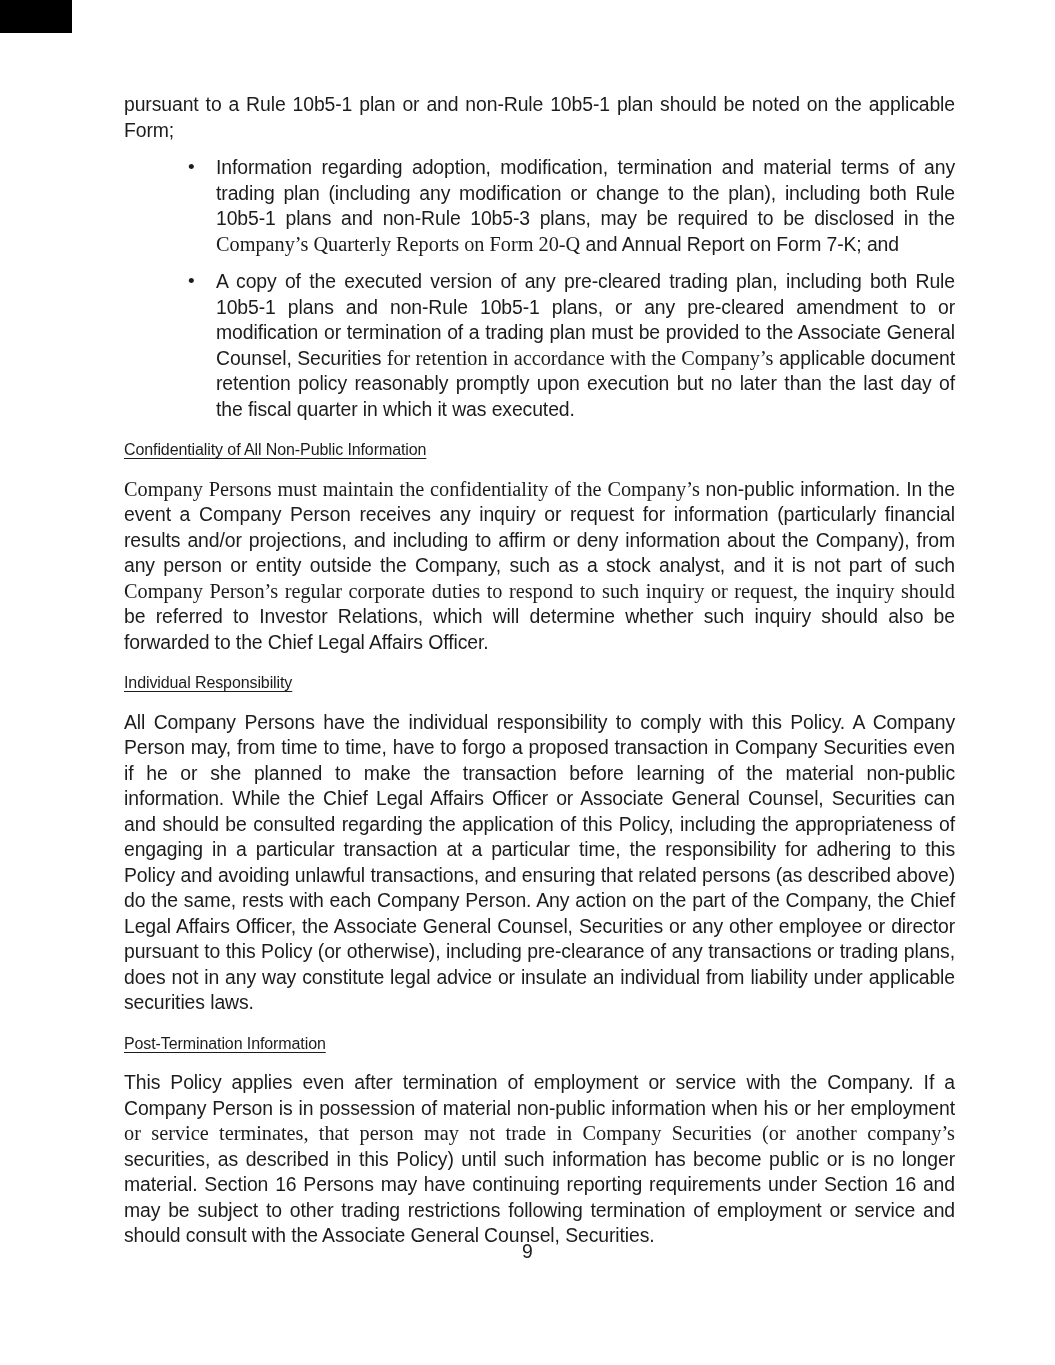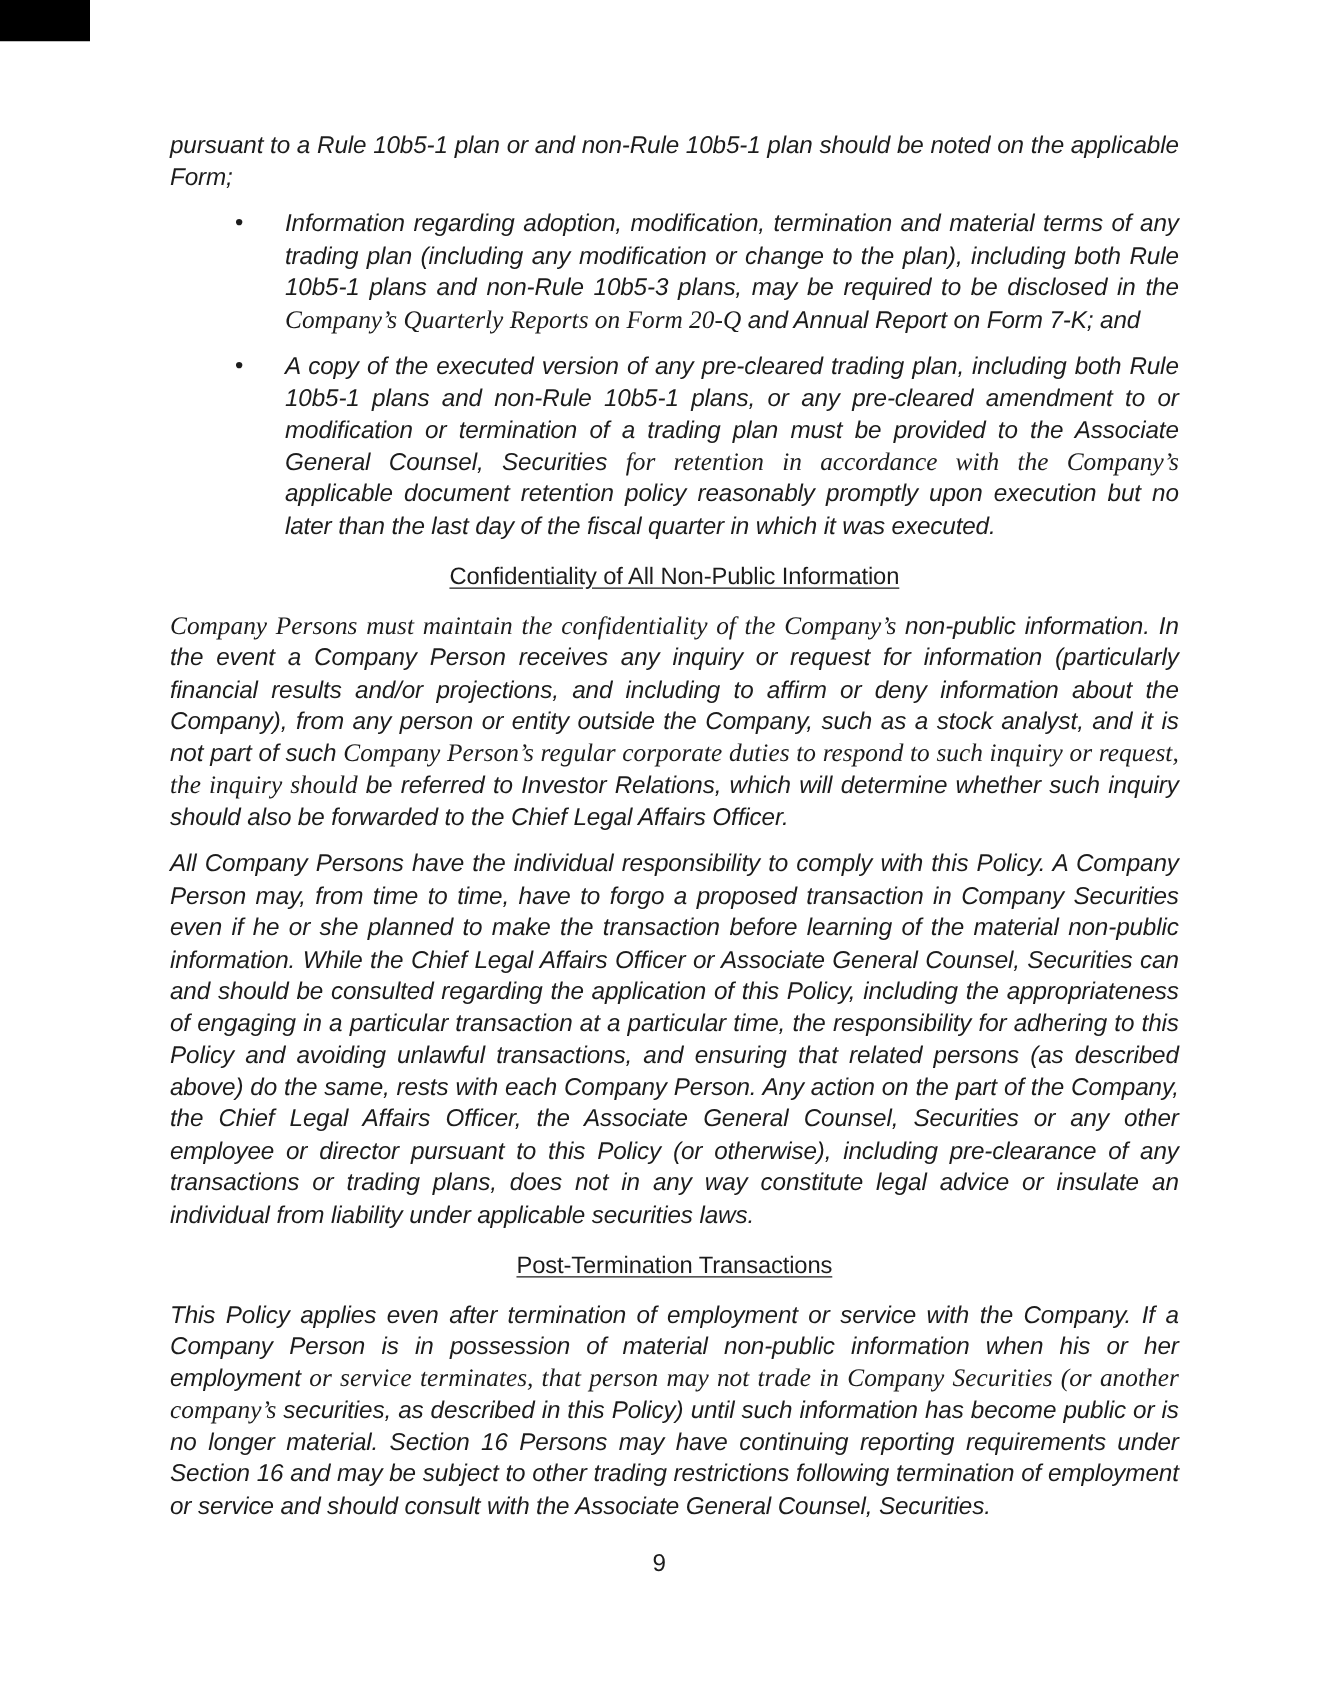--- a/index.html
+++ b/index.html
@@ -23,40 +23,40 @@
   .content {
     position: absolute;
     left: 124px;
     top: 92px;
     width: 831px;
     font-size: 19.4px;
     line-height: 25.5px;
     text-align: justify;
     letter-spacing: -0.1px;
   }
-  .content p { margin: 12px; font-style: italic; }
+  .content p { margin: 0; }
   .cont-para { margin-left: 92px; }
   .bullet-item {
     position: relative;
     margin-left: 92px;
     margin-top: 12px;
   }
   .bullet-glyph {
     position: absolute;
     left: -28px;
     top: -1px;
     font-size: 19px;
   }
   .section-heading {
     margin: 15px 0 14px 0;
-    font-size: 19px;
+    font-size: 16px;
     font-weight: normal;
     text-decoration: underline;
     text-underline-offset: 3px;
-    text-align: center;
+    text-align: left;
   }
   .body-para { margin: 0 0 15px 0; }
   .serif {
     font-family: "Liberation Serif", serif;
     font-size: 1.045em;
     letter-spacing: 0;
   }
   .page-number {
     position: absolute;
     left: 0;
@@ -82,22 +82,23 @@
 
   <div class="bullet-item">
     <span class="bullet-glyph">•</span>
     <p><span>A copy of the executed version of any pre-cleared trading plan, including both Rule 10b5-1 plans and non-Rule 10b5-1 plans, or any pre-cleared amendment to or modification or termination of a trading plan must be provided to the Associate General Counsel, Securities </span><span class="serif">for retention in accordance with the Company’s</span><span> applicable document retention policy  reasonably promptly upon execution but no later than the last day of the fiscal quarter in which it was executed.</span></p>
   </div>
 
   <h2 class="section-heading">Confidentiality of All Non-Public Information</h2>
 
   <p class="body-para"><span class="serif">Company Persons must maintain the confidentiality of the Company’s </span><span>non-public information.  In the event a Company Person receives any inquiry or request for information (particularly financial results and/or projections, and including to affirm or deny information about the Company), from any person or entity outside the Company, such as a stock analyst, and it is not part of such </span><span class="serif">Company Person’s regular corporate duties to respond to such inquiry or request, the inquiry should </span><span>be referred to Investor Relations, which will determine whether such inquiry should also be forwarded to the Chief Legal Affairs Officer.</span></p>
 
+  <h2 class="section-heading">Individual Responsibility</h2>
 
   <p class="body-para"><span>All Company Persons have the individual responsibility to comply with this Policy.  A Company Person may, from time to time, have to forgo a proposed transaction in Company Securities even if he or she planned to make the transaction before learning of the material non-public information.  While the Chief Legal Affairs Officer or Associate General Counsel, Securities can and should be consulted regarding the application of this Policy, including the appropriateness of engaging in a particular transaction at a particular time, the responsibility for adhering to this Policy and avoiding unlawful transactions, and ensuring that related persons (as described above) do the same, rests with each Company Person.  Any action on the part of the Company, the Chief Legal Affairs Officer, the Associate General Counsel, Securities or any other employee or director pursuant to this Policy (or otherwise), including pre-clearance of any transactions or trading plans, does not in any way constitute legal advice or insulate an individual from liability under applicable securities laws.</span></p>
 
-  <h2 class="section-heading">Post-Termination Transactions</h2>
+  <h2 class="section-heading">Post-Termination Information</h2>
 
   <p class="body-para"><span>This Policy applies even after termination of employment or service with the Company.  If a Company Person is in possession of material non-public information when his or her employment </span><span class="serif">or service terminates, that person may not trade in Company Securities (or another company’s </span><span>securities, as described in this Policy) until such information has become public or is no longer material.  Section 16 Persons may have continuing reporting requirements under Section 16 and may be subject to other trading restrictions following termination of employment or service and should consult with the Associate General Counsel, Securities.</span></p>
 
 </div>
 
 <div class="page-number">9</div>
 
 </body></html>

